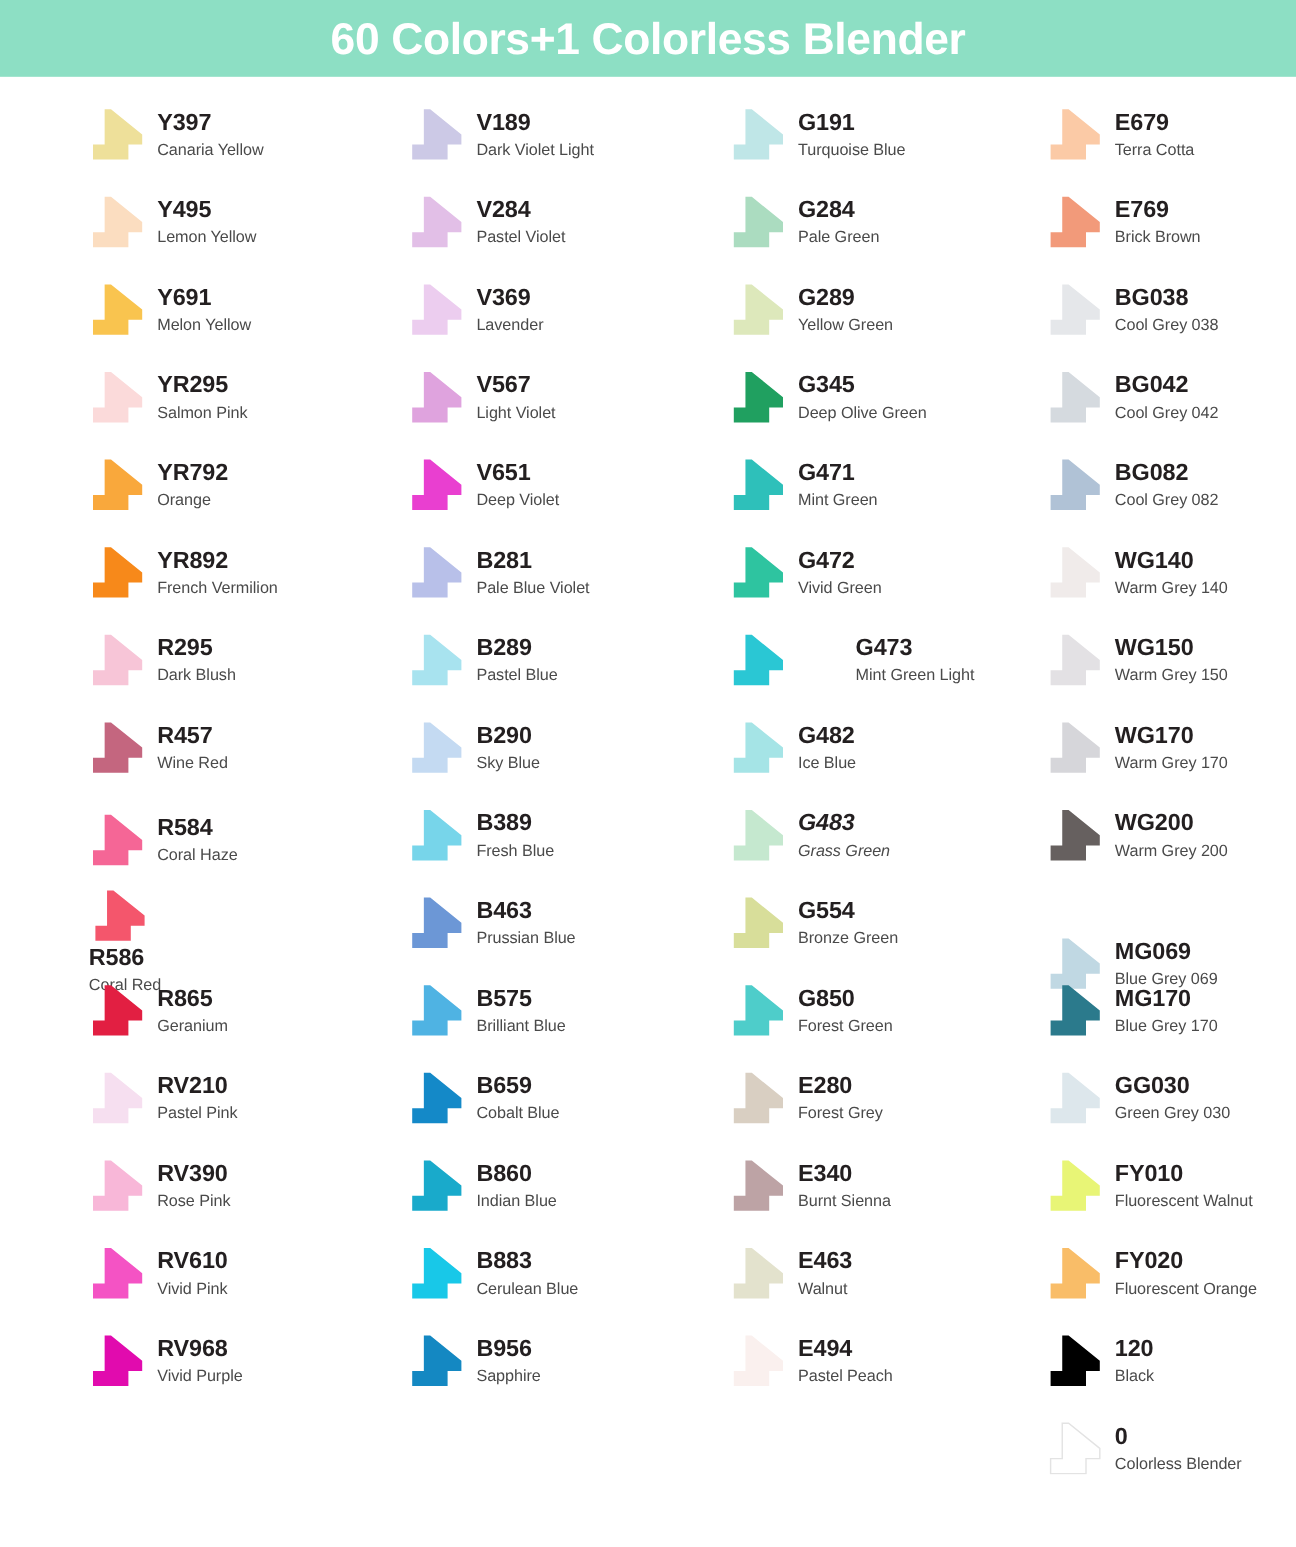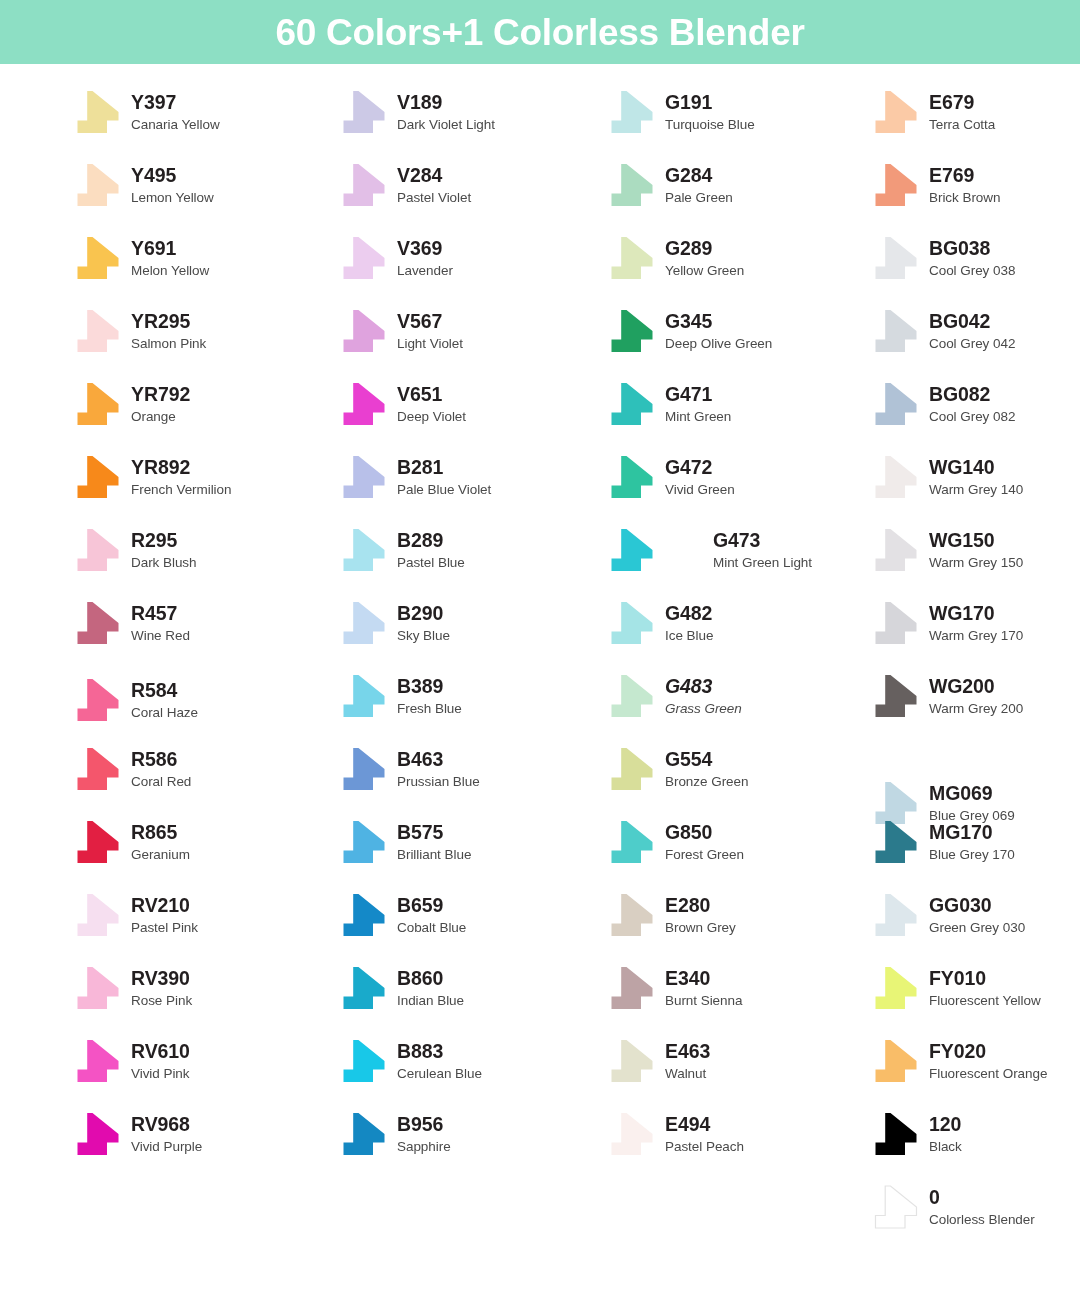--- a/index.html
+++ b/index.html
@@ -193,21 +193,21 @@
           <span class="nib-wrap">
             <svg class="nib-svg" viewBox="0 0 48 44" xmlns="http://www.w3.org/2000/svg">
               <path d="M13.2 1.0 L18.5 1.0 L44.5 22.0 L44.5 30.5 L33.0 30.5 L33.0 43.0 L3.5 43.0 L3.5 30.5 L13.2 30.5 Z" fill="#f56696"></path>
             </svg>
           </span>
           <span class="chip-text">
             <span class="chip-code">R584</span>
             <span class="chip-name">Coral Haze</span>
           </span>
         </div>
-        <div class="swatch-row" style="top: 677px;">
+        <div class="swatch-row" style="top: 677px; flex-direction: column;">
           <span class="nib-wrap">
             <svg class="nib-svg" viewBox="0 0 48 44" xmlns="http://www.w3.org/2000/svg">
               <path d="M13.2 1.0 L18.5 1.0 L44.5 22.0 L44.5 30.5 L33.0 30.5 L33.0 43.0 L3.5 43.0 L3.5 30.5 L13.2 30.5 Z" fill="#f4566c"></path>
             </svg>
           </span>
           <span class="chip-text">
             <span class="chip-code">R586</span>
             <span class="chip-name">Coral Red</span>
           </span>
         </div>
@@ -557,21 +557,21 @@
           </span>
         </div>
         <div class="swatch-row" style="top: 823px;">
           <span class="nib-wrap">
             <svg class="nib-svg" viewBox="0 0 48 44" xmlns="http://www.w3.org/2000/svg">
               <path d="M13.2 1.0 L18.5 1.0 L44.5 22.0 L44.5 30.5 L33.0 30.5 L33.0 43.0 L3.5 43.0 L3.5 30.5 L13.2 30.5 Z" fill="#d9cfc2"></path>
             </svg>
           </span>
           <span class="chip-text">
             <span class="chip-code">E280</span>
-            <span class="chip-name">Brown Grey</span>
+            <span class="chip-name">Forest Grey</span>
           </span>
         </div>
         <div class="swatch-row" style="top: 896px;">
           <span class="nib-wrap">
             <svg class="nib-svg" viewBox="0 0 48 44" xmlns="http://www.w3.org/2000/svg">
               <path d="M13.2 1.0 L18.5 1.0 L44.5 22.0 L44.5 30.5 L33.0 30.5 L33.0 43.0 L3.5 43.0 L3.5 30.5 L13.2 30.5 Z" fill="#bda3a5"></path>
             </svg>
           </span>
           <span class="chip-text">
             <span class="chip-code">E340</span>
@@ -735,21 +735,21 @@
           </span>
         </div>
         <div class="swatch-row" style="top: 896px;">
           <span class="nib-wrap">
             <svg class="nib-svg" viewBox="0 0 48 44" xmlns="http://www.w3.org/2000/svg">
               <path d="M13.2 1.0 L18.5 1.0 L44.5 22.0 L44.5 30.5 L33.0 30.5 L33.0 43.0 L3.5 43.0 L3.5 30.5 L13.2 30.5 Z" fill="#e8f576"></path>
             </svg>
           </span>
           <span class="chip-text">
             <span class="chip-code">FY010</span>
-            <span class="chip-name">Fluorescent Yellow</span>
+            <span class="chip-name">Fluorescent Walnut</span>
           </span>
         </div>
         <div class="swatch-row" style="top: 969px;">
           <span class="nib-wrap">
             <svg class="nib-svg" viewBox="0 0 48 44" xmlns="http://www.w3.org/2000/svg">
               <path d="M13.2 1.0 L18.5 1.0 L44.5 22.0 L44.5 30.5 L33.0 30.5 L33.0 43.0 L3.5 43.0 L3.5 30.5 L13.2 30.5 Z" fill="#f9bd68"></path>
             </svg>
           </span>
           <span class="chip-text">
             <span class="chip-code">FY020</span>

